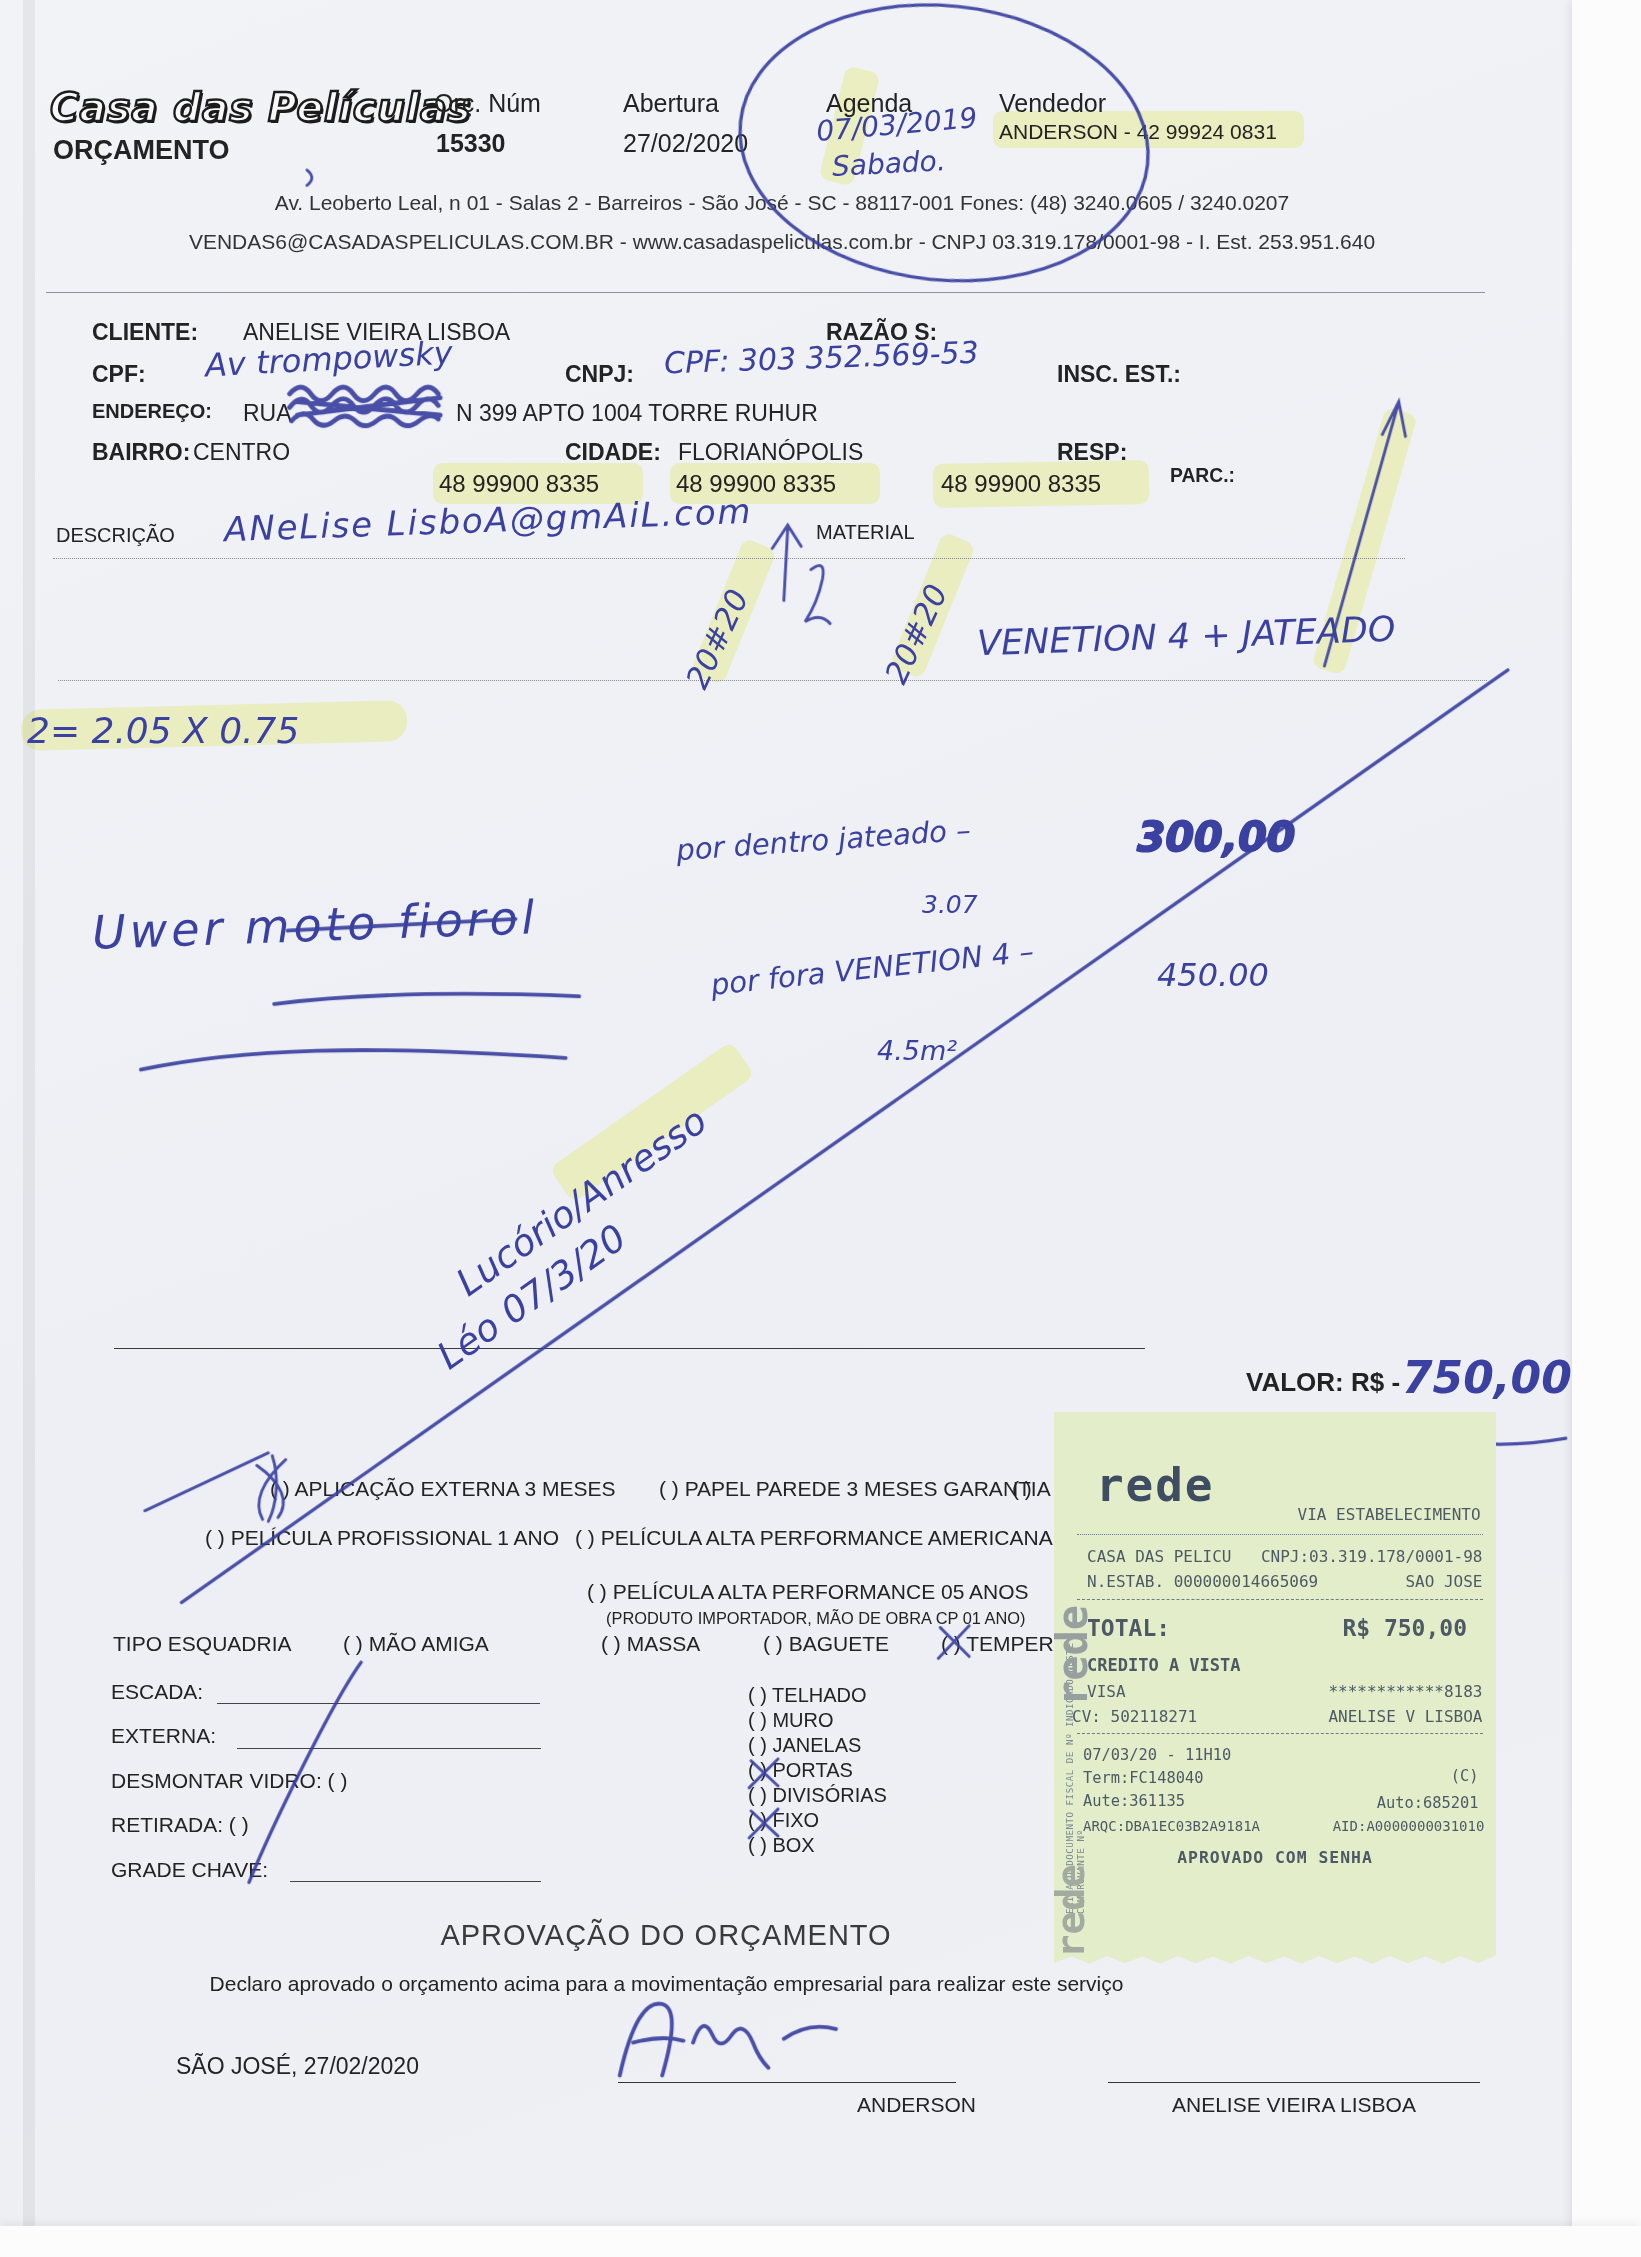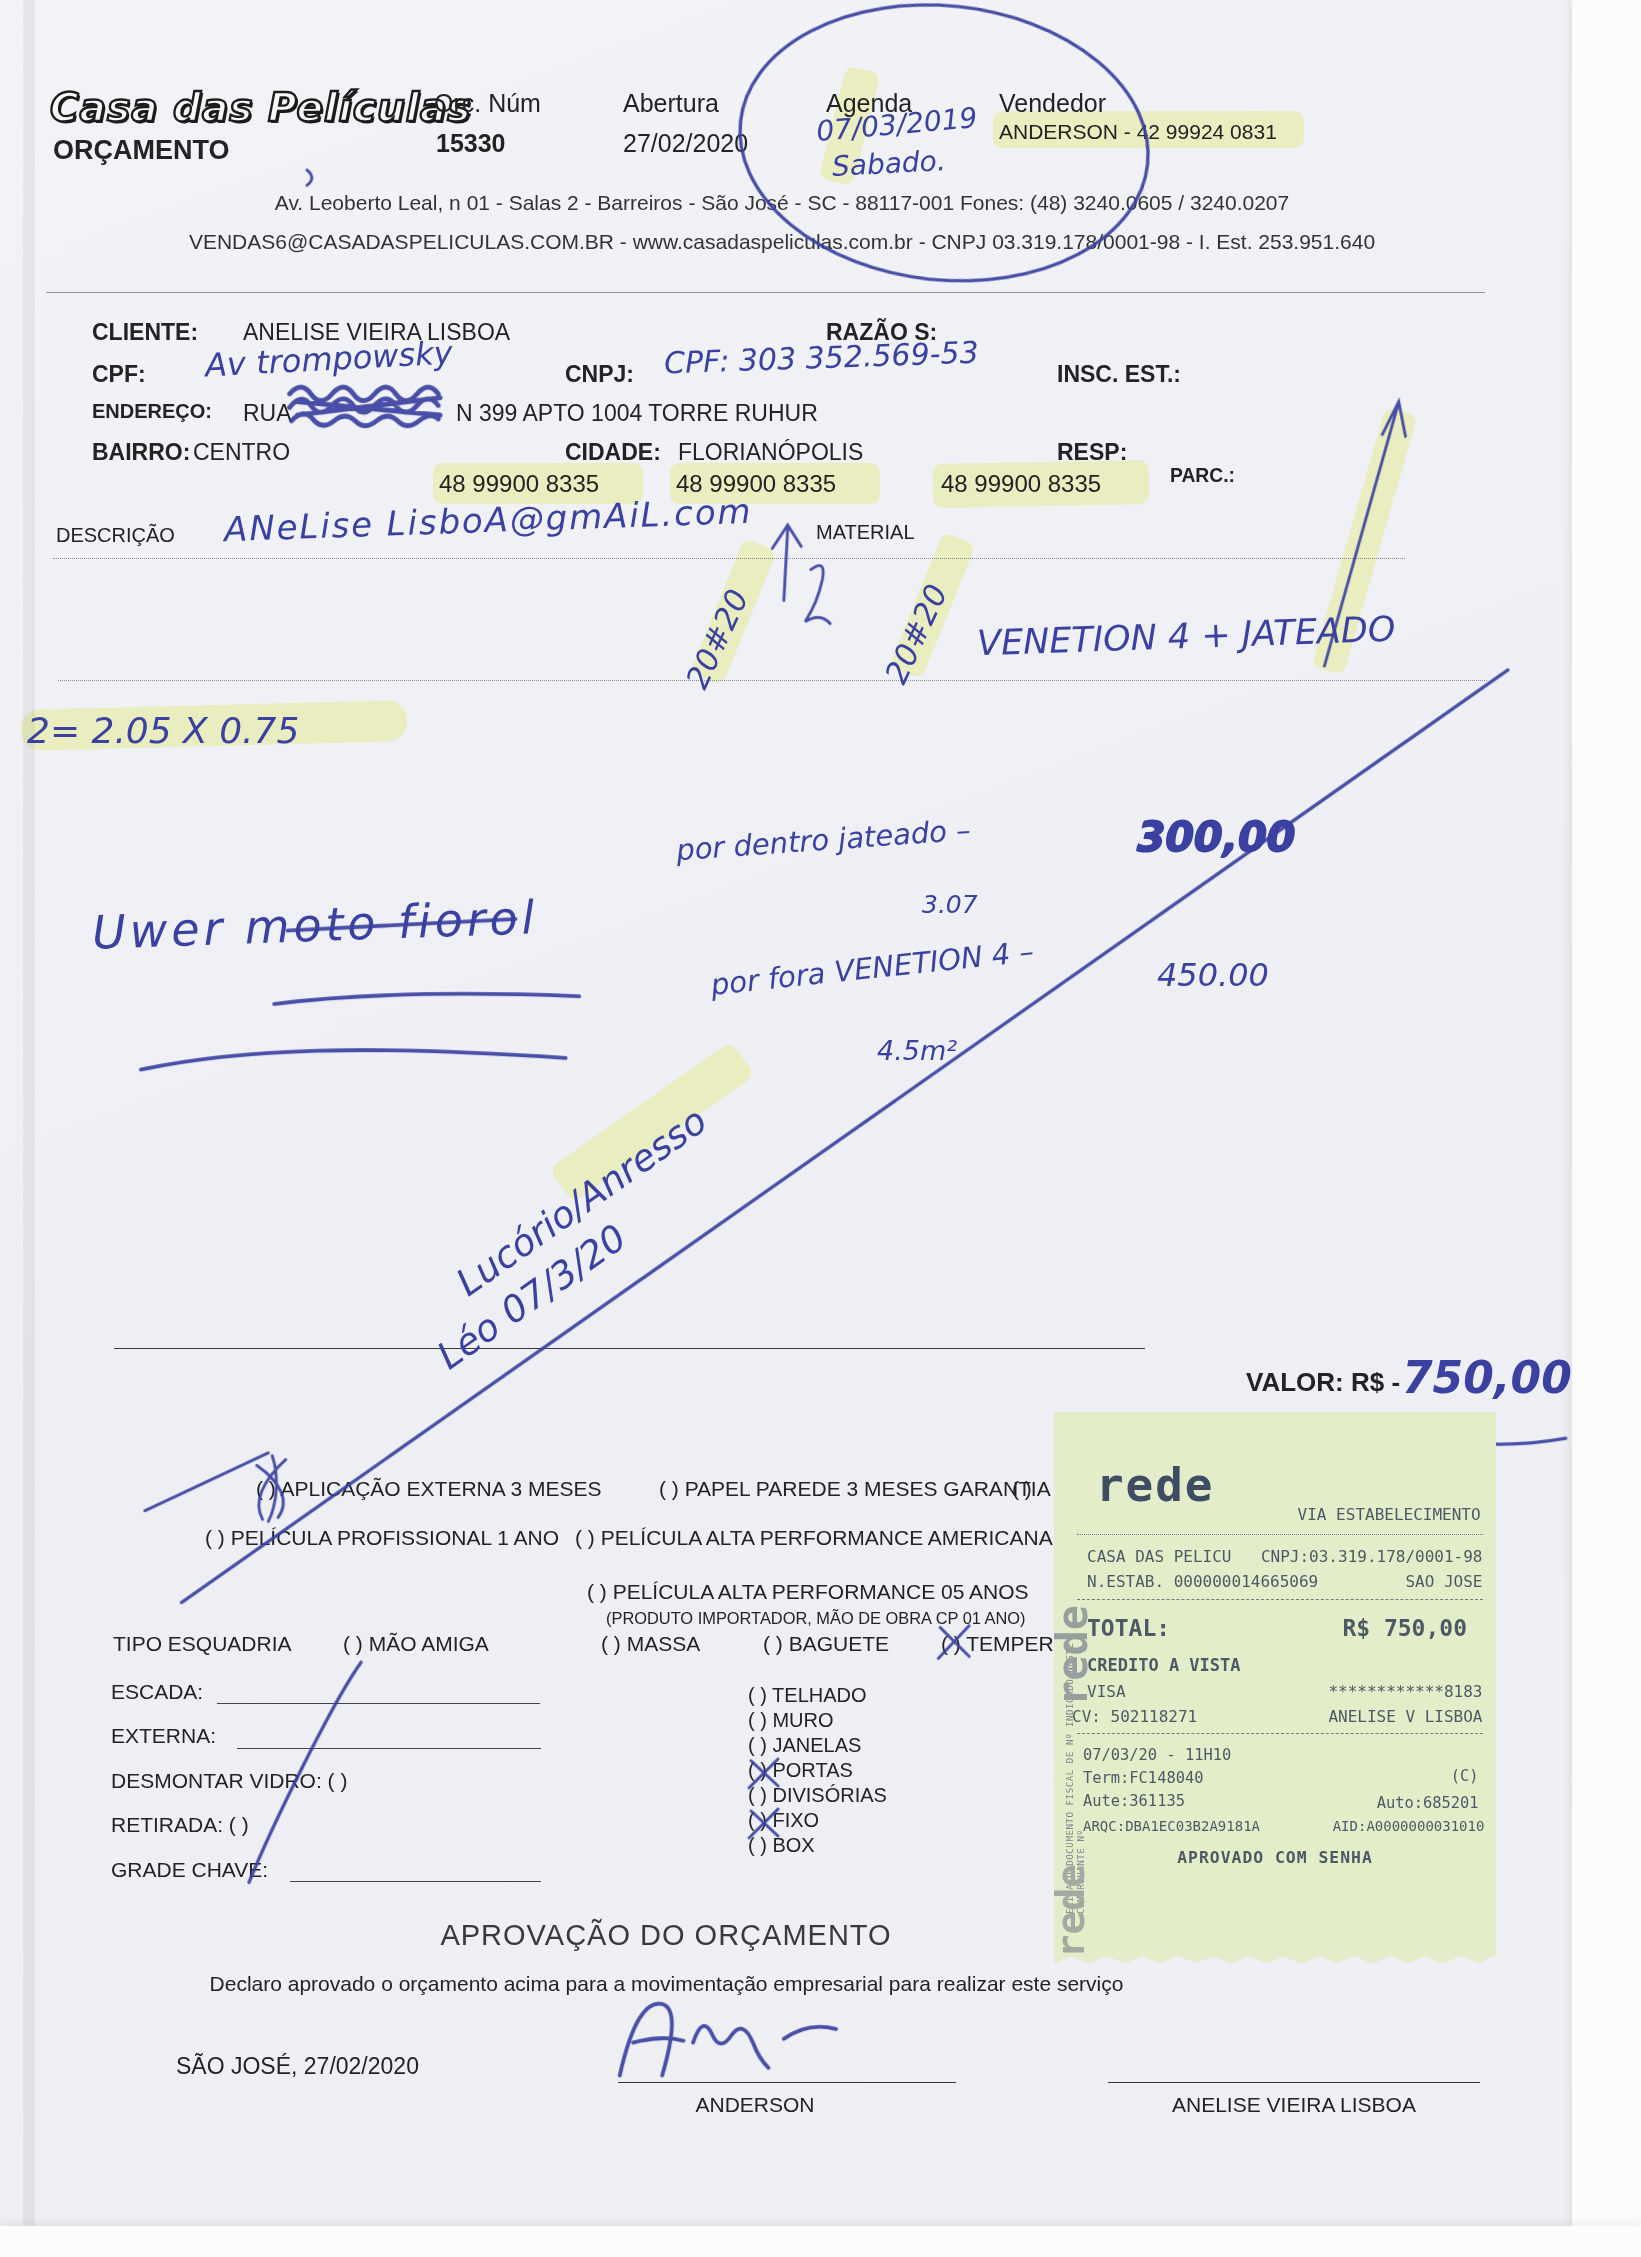--- a/index.html
+++ b/index.html
@@ -108,21 +108,21 @@
     </div>
   </div>
 
   <div>
     <div class="ful" style="left:114px;top:1348px;width:1031px"></div>
     <span class="abs p b" style="left:1246px;top:1367px;font-size:26px">VALOR: R$ -</span>
     <span class="abs hw b" style="left:1402px;top:1352px;font-size:44px">750,00</span>
   </div>
 
   <div>
-    <span class="abs p" style="left:256px;top:1477px;font-size:21px">(  ) APLICAÇÃO EXTERNA 3 MESES</span>
+    <span class="abs p" style="left:270px;top:1477px;font-size:21px">(  ) APLICAÇÃO EXTERNA 3 MESES</span>
     <span class="abs p" style="left:659px;top:1477px;font-size:21px">(  ) PAPEL PAREDE 3 MESES GARANTIA</span>
     <span class="abs p" style="left:1012px;top:1477px;font-size:21px">(  )</span>
     <span class="abs p" style="left:205px;top:1526px;font-size:21px">(  ) PELÍCULA PROFISSIONAL 1 ANO</span>
     <span class="abs p" style="left:575px;top:1526px;font-size:21px">(  ) PELÍCULA ALTA PERFORMANCE AMERICANA 2 ANOS</span>
     <span class="abs p" style="left:587px;top:1580px;font-size:21px">(  ) PELÍCULA ALTA PERFORMANCE 05 ANOS</span>
     <span class="abs p" style="left:606px;top:1609px;font-size:16.4px">(PRODUTO IMPORTADOR, MÃO DE OBRA CP 01 ANO)</span>
     <span class="abs p" style="left:113px;top:1632px;font-size:21px">TIPO ESQUADRIA</span>
     <span class="abs p" style="left:343px;top:1632px;font-size:21px">(  ) MÃO AMIGA</span>
     <span class="abs p" style="left:601px;top:1632px;font-size:21px">(  ) MASSA</span>
     <span class="abs p" style="left:763px;top:1632px;font-size:21px">(  ) BAGUETE</span>
@@ -145,21 +145,21 @@
     <span class="abs p" style="left:748px;top:1784px;font-size:20px">(  ) DIVISÓRIAS</span>
     <span class="abs p" style="left:748px;top:1809px;font-size:20px">(  ) FIXO</span>
     <span class="abs p" style="left:748px;top:1834px;font-size:20px">(  ) BOX</span>
   </div>
 
   <div>
     <span class="abs p" style="left:193px;top:1919px;width:946px;text-align:center;font-size:29px;color:#3a3a3a;letter-spacing:1px">APROVAÇÃO DO ORÇAMENTO</span>
     <span class="abs p" style="left:116px;top:1972px;width:1101px;text-align:center;font-size:21px">Declaro aprovado o orçamento acima para a movimentação empresarial para realizar este serviço</span>
     <span class="abs p" style="left:176px;top:2053px;font-size:23px">SÃO JOSÉ, 27/02/2020</span>
     <div class="abs" style="left:618px;top:2082px;width:338px;border-top:1.9px solid #333;z-index:2"></div>
-    <span class="abs p" style="left:586px;top:2093px;width:338px;text-align:center;font-size:21px">ANDERSON</span>
+    <span class="abs p" style="left:638px;top:2093px;width:338px;text-align:right;font-size:21px">ANDERSON</span>
     <div class="abs" style="left:1108px;top:2082px;width:372px;border-top:1.9px solid #333;z-index:2"></div>
     <span class="abs p" style="left:1108px;top:2093px;width:372px;text-align:center;font-size:21px">ANELISE VIEIRA LISBOA</span>
   </div>
 
   <div class="rcpt">
     <span class="abs vtx" style="left:9.7px;top:502px">EXIJA O DOCUMENTO FISCAL DE Nº INDICADO NESTE</span>
     <span class="abs vtx" style="left:21px;top:502px">COMPROVANTE Nº</span>
     <span class="abs mono b" style="left:-5.8px;top:294px;font-size:42px;color:#97a09f;transform:rotate(-90deg);transform-origin:0 0">rede</span>
     <span class="abs mono b" style="left:-5.8px;top:546px;font-size:39px;color:#a3aba1;transform:rotate(-90deg);transform-origin:0 0">rede</span>
     <span class="abs mono b" style="left:42px;top:46px;font-size:46px;color:#3e4d62;letter-spacing:1.9px">rede</span>

